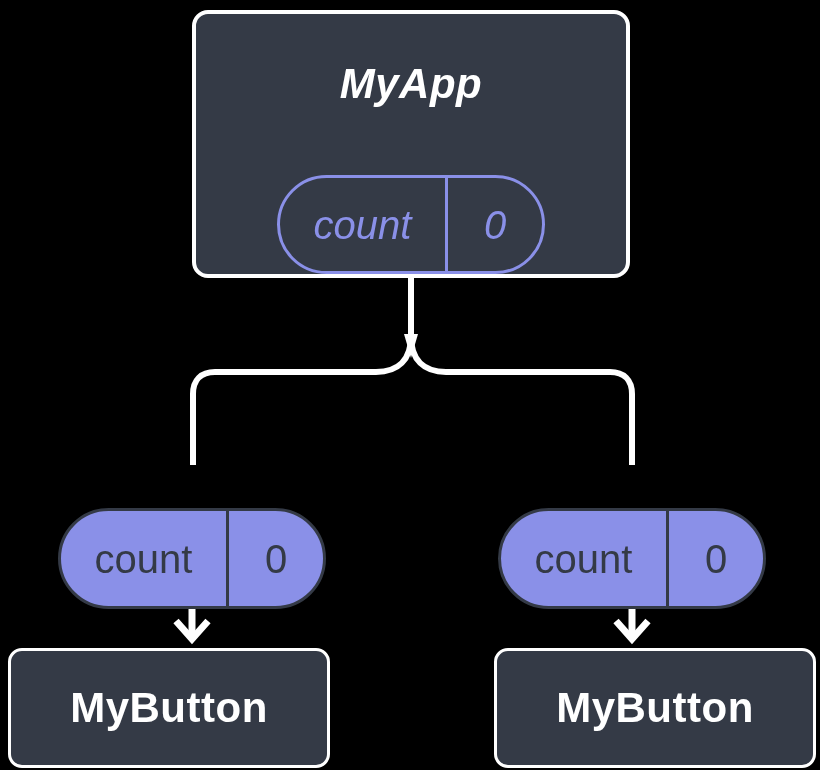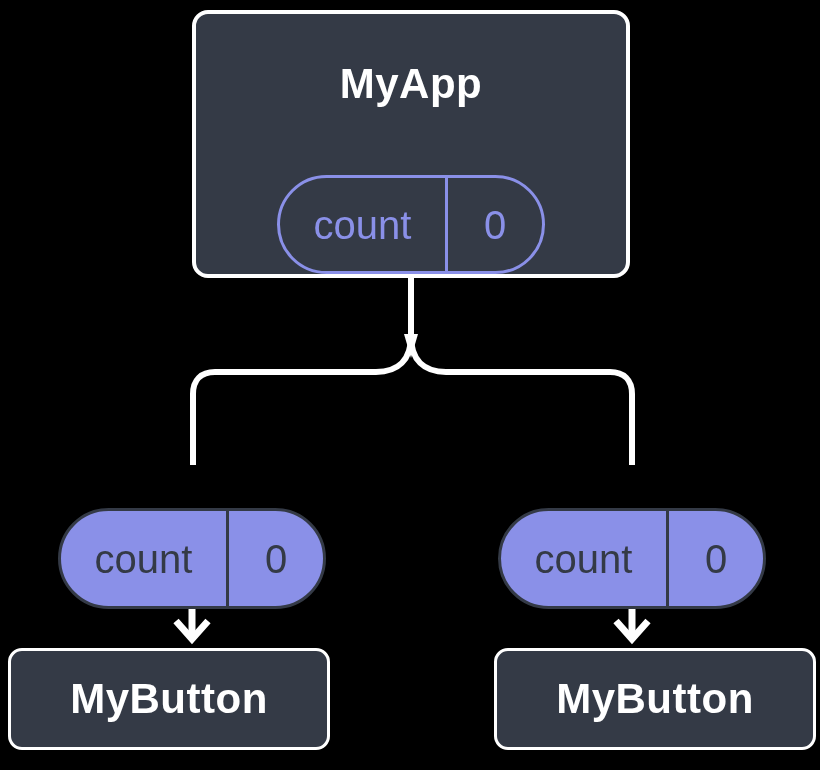--- a/index.html
+++ b/index.html
@@ -24,28 +24,28 @@
   .box {
     position:absolute; z-index:1; box-sizing:border-box;
     background:var(--box-fill,#343A46);
     border:4px solid var(--box-border,#ffffff);
     border-radius:16px;
     display:flex; align-items:center; justify-content:center;
   }
   .root-box {
     left:192px; top:10px; width:438px; height:268px;
     flex-direction:column; justify-content:flex-start;
-    padding-top:46px; gap:22px;
+    padding-top:46px; gap:22px;font-style:italic;
   }
   .box-title {
     color:var(--box-border,#ffffff);
     font-size:42px; font-weight:600; line-height:1.15;
     letter-spacing:0.5px; white-space:nowrap;
   }
-  .child-box { width:322px; height:102px; border-radius:14px; border-width:3.5px; }
+  .child-box { width:322px; height:120px; border-radius:14px; border-width:3.5px; }
   .child-box-left  { left:8px;   top:648px; }
   .child-box-right { left:494px; top:648px; }
   
   .pill {
     display:flex; align-items:stretch; box-sizing:border-box;
     border-radius:999px; overflow:hidden;
     width:268px; height:103px;margin-top:45px;
   }
   .pill-label {
     width:63%; display:flex; align-items:center; justify-content:center;

